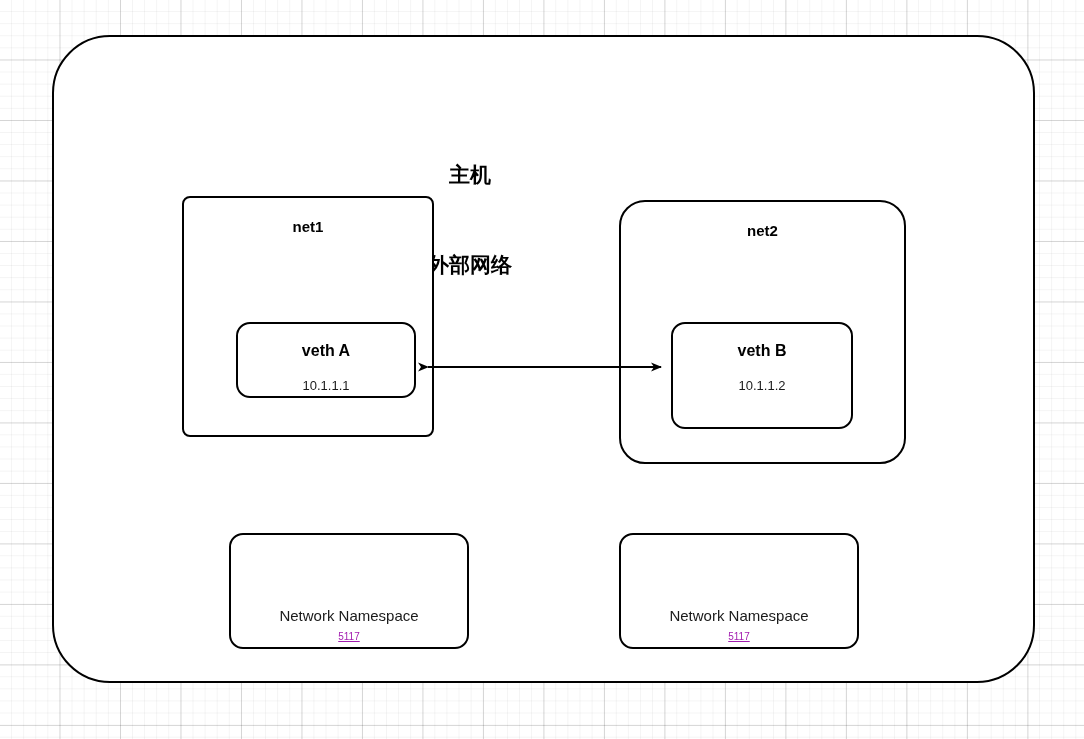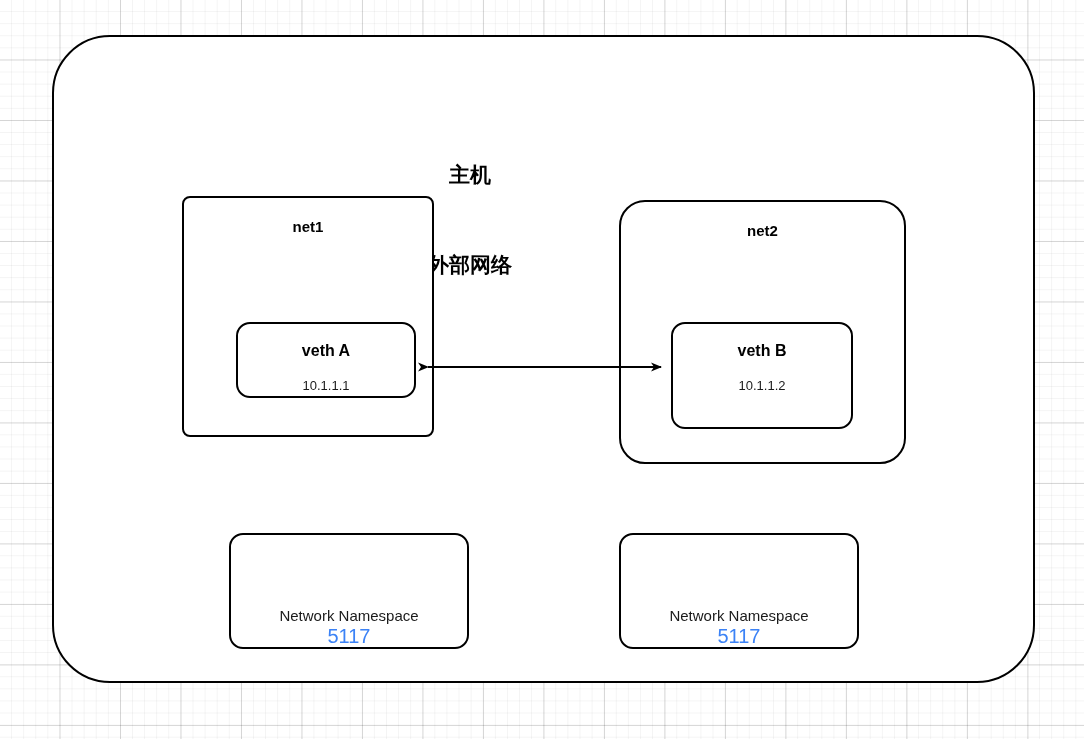--- a/index.html
+++ b/index.html
@@ -163,24 +163,25 @@
   }
   .ns-title {
     display: block;
     font-size: 15px;
     font-weight: normal;
     color: #1a1a1a;
     line-height: 21px;
   }
   .ns-id {
     display: block;
-    font-size: 20px;
+    font-size: 10px;
     font-weight: normal;
-    color: #3b82f6;
+    color: #a21caf;
     line-height: 21px;
+    text-decoration: underline;
   }
 
   
   #connector {
     position: absolute;
     left: 0;
     top: 0;
     width: 1084px;
     height: 739px;
     pointer-events: none;

